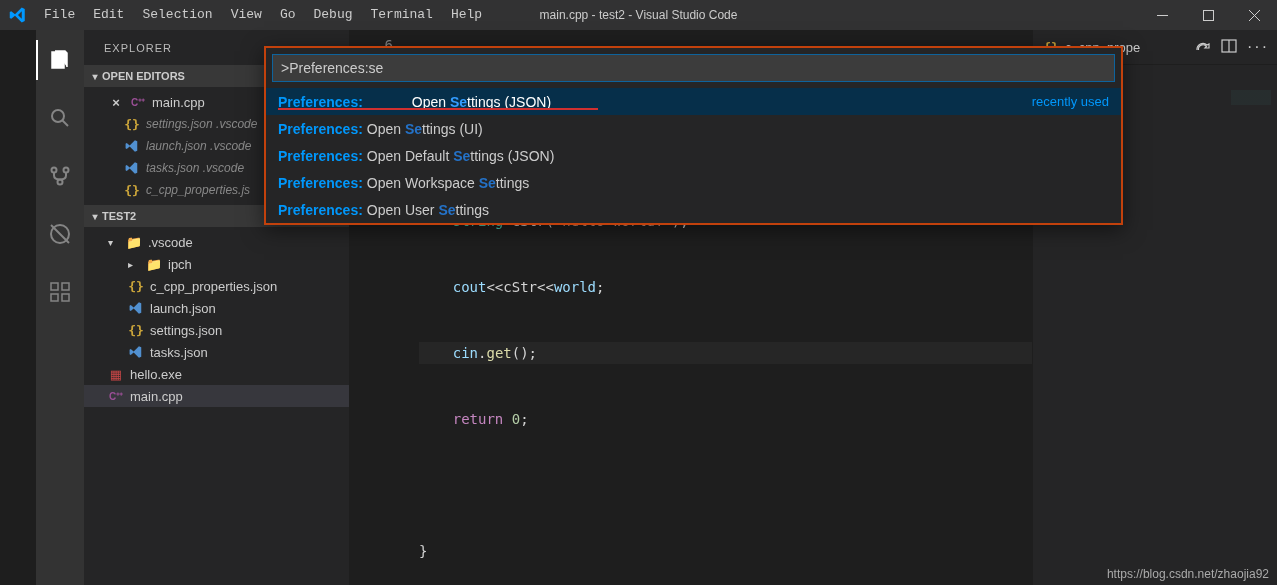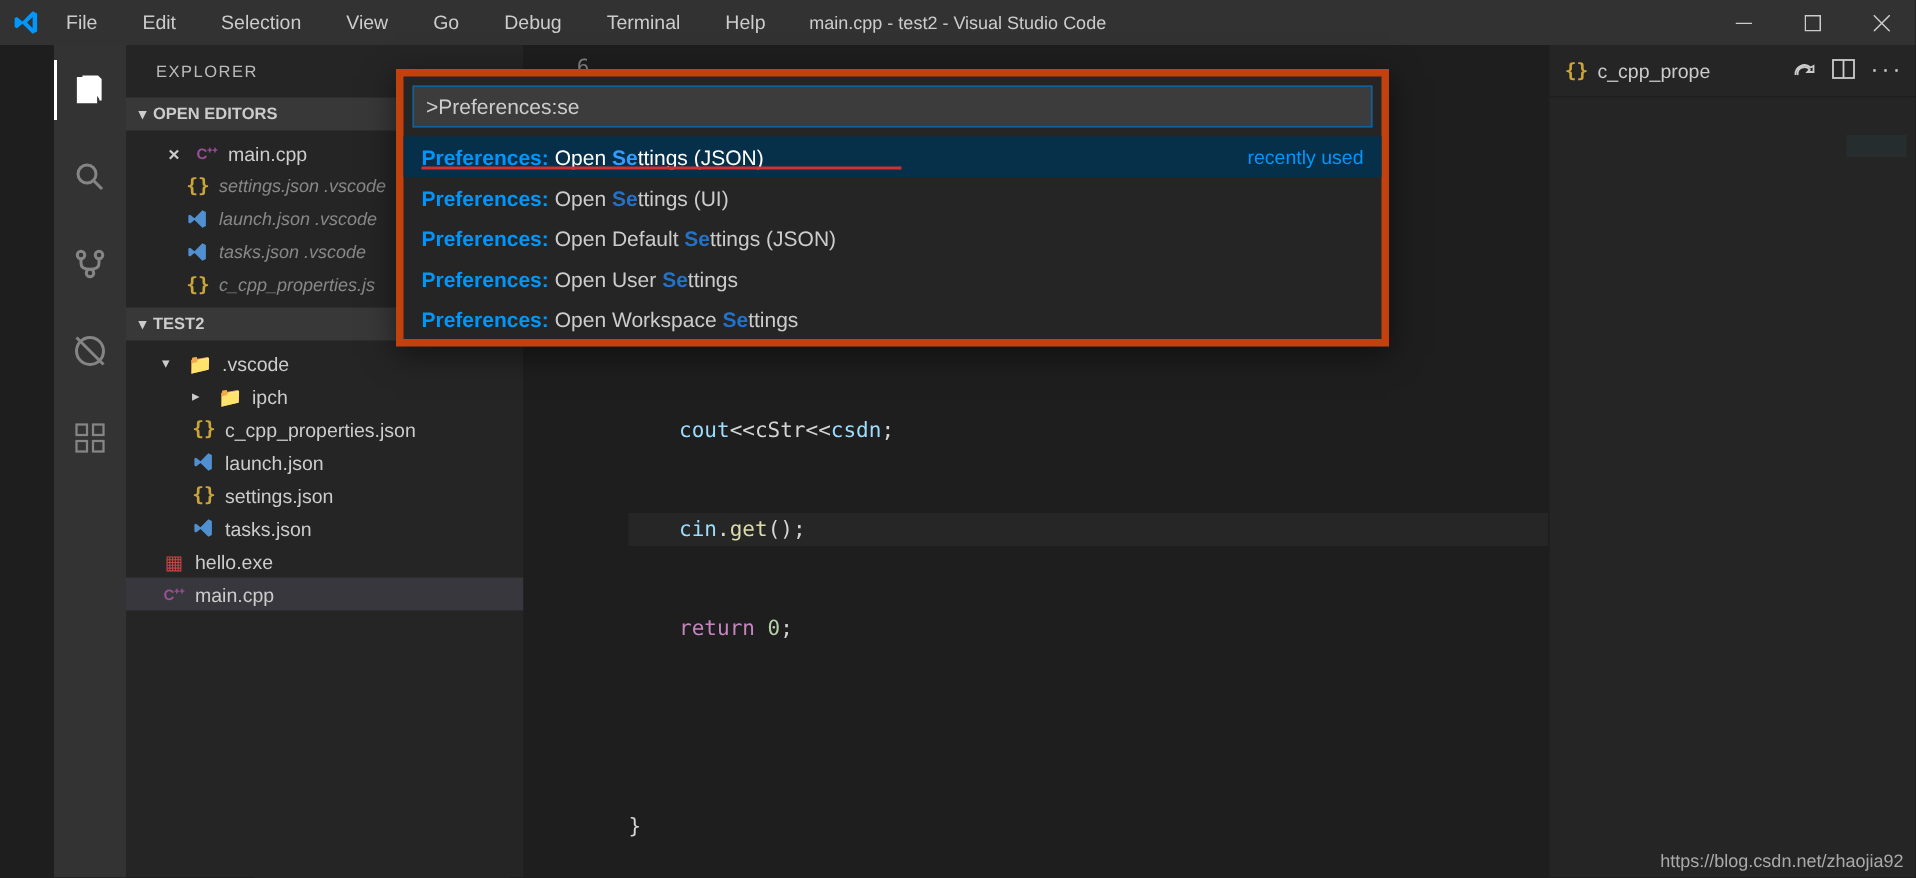--- a/index.html
+++ b/index.html
@@ -2,21 +2,21 @@
 <html><head>
 <meta charset="utf-8">
 <style>
   * { box-sizing: border-box; margin: 0; padding: 0; }
   html, body { width: 1277px; height: 585px; overflow: hidden; font-family: "Segoe UI", sans-serif; background: #1e1e1e; color: #ccc; font-size: 13px; }
   
   
   .titlebar { height: 30px; background: #323233; display: flex; align-items: center; position: relative; }
   .tb-logo { width: 35px; display: flex; align-items: center; justify-content: center; }
   .vsc-logo { width: 18px; height: 18px; }
-  .menubar { display: flex; gap: 12px; }
+  .menubar { display: flex; gap: 0; font-family: Liberation Mono, monospace; }
   .menubar span { padding: 0 9px; line-height: 30px; cursor: default; color: #ccc; }
   .tb-title { position: absolute; left: 50%; transform: translateX(-50%); color: #ccc; font-size: 12px; }
   .win-controls { margin-left: auto; display: flex; }
   .win-controls div { width: 46px; height: 30px; display: flex; align-items: center; justify-content: center; color: #ccc; }
   
   
   .body { display: flex; height: 555px; margin-left: 36px; }
   
   
   .activitybar { width: 48px; background: #333333; display: flex; flex-direction: column; align-items: center; padding-top: 10px; gap: 18px; }
@@ -61,30 +61,30 @@
   
   .right-panel { width: 245px; background: #252526; border-left: 1px solid #1e1e1e; position: relative; }
   .rp-tabs { height: 35px; display: flex; align-items: center; background: #252526; border-bottom: 1px solid #1e1e1e; }
   .rp-tab { display: flex; align-items: center; gap: 6px; padding: 0 10px; height: 35px; color: #ccc; font-size: 13px; }
   .rp-actions { margin-left: auto; display: flex; gap: 10px; padding-right: 8px; color: #ccc; }
   .rp-actions svg { width: 16px; height: 16px; }
   .rp-actions .dots { font-size: 16px; letter-spacing: 2px; }
   .minimap { position: absolute; right: 6px; top: 60px; width: 40px; height: 50px; background: linear-gradient(#2a3a3a 0 30%, transparent 30%); opacity: 0.4; }
   
   
-  .palette-wrap { position: absolute; left: 264px; top: 46px; width: 662px; z-index: 50; background: #252526; box-shadow: 0 5px 20px rgba(0,0,0,0.5); border: 5px solid #c2410c; }
+  .palette-wrap { position: absolute; left: 264px; top: 46px; width: 859px; z-index: 50; background: #252526; box-shadow: 0 5px 20px rgba(0,0,0,0.5); border: 2px solid #c2410c; }
   .palette-input { width: calc(100% - 12px); margin: 6px; height: 28px; background: #3c3c3c; border: 1px solid #0e639c; color: #ccc; font-size: 14px; padding: 0 8px; outline: none; font-family: inherit; }
   .palette-list { }
   .palette-item { display: flex; align-items: center; height: 27px; padding: 0 12px; font-size: 14px; cursor: default; }
   .palette-item.selected { background: #062f4a; color: #fff; }
   .palette-item .prefix { color: #0097fb; font-weight: 600; margin-right: 4px; }
   .palette-item .hl { color: #2472c8; font-weight: bold; }
   .palette-item.selected .hl { color: #339cff; }
   .palette-item .label { color: #ccc; }
-  .palette-item.selected .label { color: #fff; }
+  .palette-item.selected .label { color: #fff; margin-left: 45px; }
   .palette-item .hint { margin-left: auto; color: #0097fb; font-size: 13px; }
   .underline-mark { position: absolute; height: 2px; background: #d03030; }
   
   
   .watermark { position: absolute; right: 8px; bottom: 4px; color: #aaa; font-size: 12px; z-index: 60; }
   .ico-cpp { color: #9b4f96; font-weight: bold; font-size: 10px; }
   .ico-yellow-brace { color: #cba53a; font-family: monospace; font-weight: bold; }
   .ico-folder { color: #c09553; }
   .ico-folder-blue { color: #4a8ac2; }
   .ico-exe { color: #c74646; }
@@ -264,21 +264,21 @@
         <div class="ln"><span class="bp"></span><span>9</span></div>
         <div class="ln current">10</div>
         <div class="ln">11</div>
         <div class="ln">12</div>
         <div class="ln">13</div>
       </div>
       <div class="code">
         <div class="line"><span class="kw">int</span> <span class="fn">main</span><span>()</span></div>
         <div class="line"><span>{</span></div>
         <div class="line">    <span class="typ">string</span><span> cStr(</span><span class="str">"hello world!"</span><span>);</span></div>
-        <div class="line">    <span class="obj">cout</span><span class="op">&lt;&lt;</span><span>cStr</span><span class="op">&lt;&lt;</span><span class="obj">csdn</span><span>;</span></div>
+        <div class="line">    <span class="obj">cout</span><span class="op">&lt;&lt;</span><span>cStr</span><span class="op">&lt;&lt;</span><span class="obj">world</span><span>;</span></div>
         <div class="line current">    <span class="obj">cin</span><span>.</span><span class="fn">get</span><span>();</span></div>
         <div class="line">    <span class="ctrl">return</span><span class="num"> 0</span><span>;</span></div>
         <div class="line"><span></span></div>
         <div class="line"><span>}</span></div>
       </div>
     </div>
   </div>
 
   <div class="right-panel">
     <div class="rp-tabs">
@@ -308,22 +308,22 @@
         <span><span class="prefix">Preferences:</span><span class="label">Open <span class="hl">Se</span>ttings (JSON)</span></span>
         <span class="hint">recently used</span>
       </div>
       <div class="palette-item">
         <span><span class="prefix">Preferences:</span><span class="label">Open <span class="hl">Se</span>ttings (UI)</span></span>
       </div>
       <div class="palette-item">
         <span><span class="prefix">Preferences:</span><span class="label">Open Default <span class="hl">Se</span>ttings (JSON)</span></span>
       </div>
       <div class="palette-item">
+        <span><span class="prefix">Preferences:</span><span class="label">Open Workspace <span class="hl">Se</span>ttings</span></span>
+      </div>
+      <div class="palette-item">
         <span><span class="prefix">Preferences:</span><span class="label">Open User <span class="hl">Se</span>ttings</span></span>
-      </div>
-      <div class="palette-item">
-        <span><span class="prefix">Preferences:</span><span class="label">Open Workspace <span class="hl">Se</span>ttings</span></span>
       </div>
     </div>
   <div class="underline-mark" style="left:12px; top:60px; width:320px;"></div>
 </div>
 
 <div class="watermark">https://blog.csdn.net/zhaojia92</div>
 
 </body></html>

